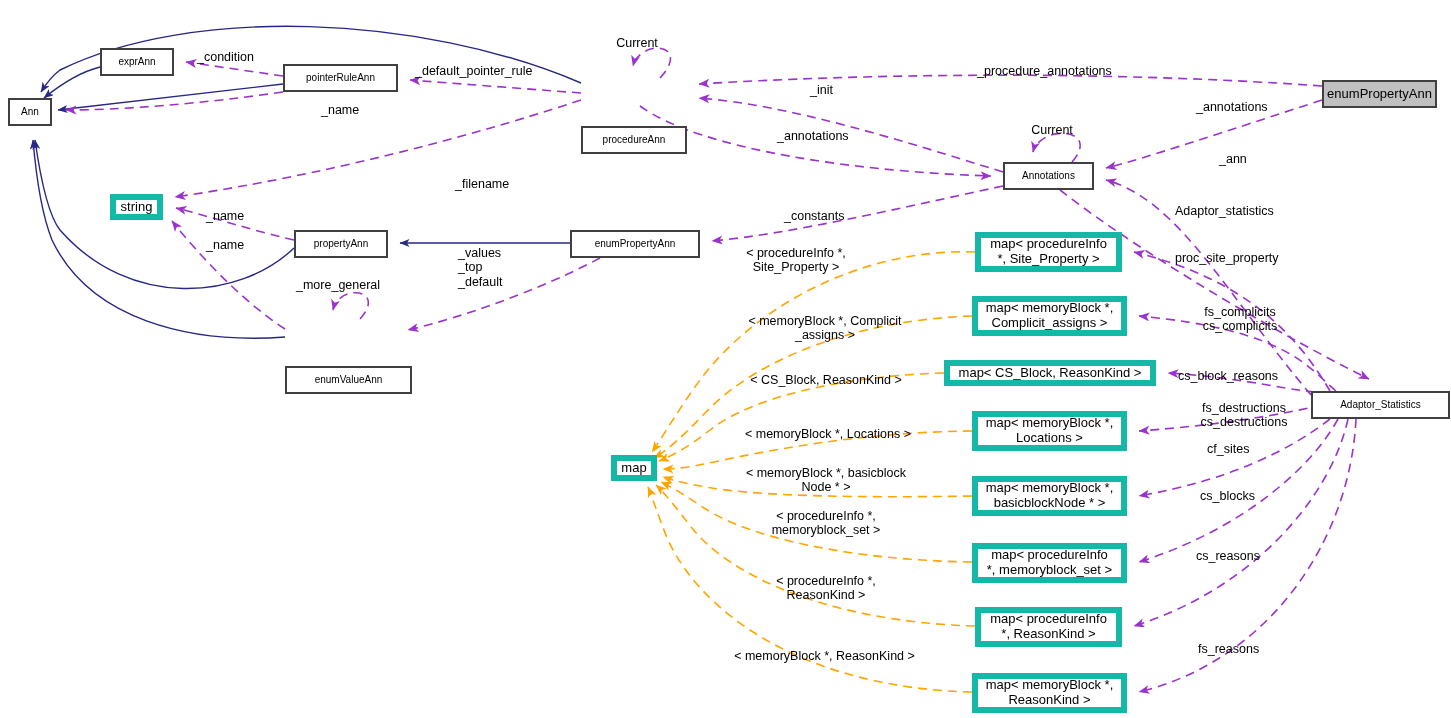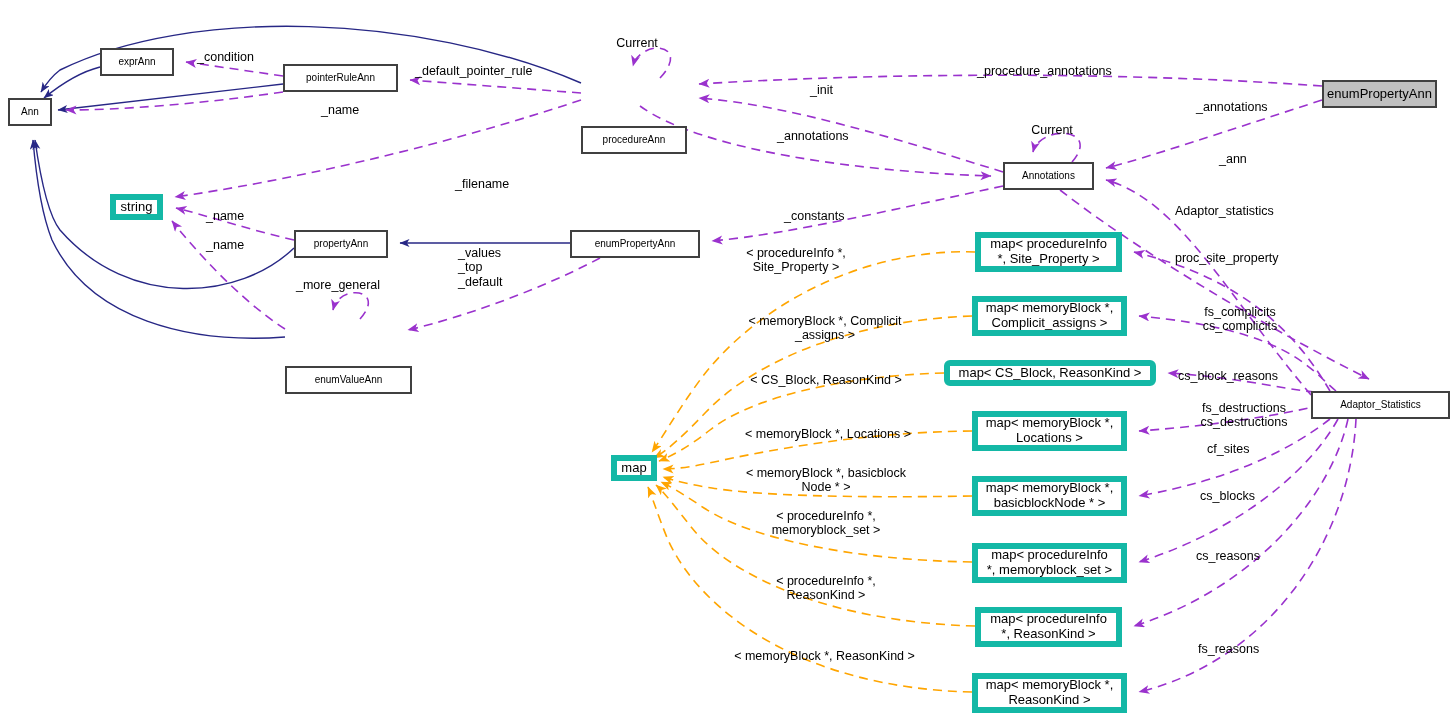--- a/index.html
+++ b/index.html
@@ -167,21 +167,21 @@
       <div class="node cls" style="left: 1003px; top: 162px; width: 91px; height: 28px;">Annotations</div>
       <div class="node ext" style="left: 110px; top: 194px; width: 53px; height: 26px;">string</div>
       <div class="node cls" style="left: 294px; top: 230px; width: 94px; height: 28px;">propertyAnn</div>
       <div class="node cls" style="left: 570px; top: 230px; width: 130px; height: 28px;">enumPropertyAnn</div>
       <div class="node cls" style="left: 285px; top: 319px; width: 127px; height: 28px; margin-top: 47px;">enumValueAnn</div>
       <div class="node ext" style="left: 611px; top: 455px; width: 46px; height: 26px;">map</div>
       <div class="node ext" style="left: 975px; top: 232px; width: 147px; height: 40px;">map&lt; procedureInfo
 *, Site_Property &gt;</div>
       <div class="node ext" style="left: 972px; top: 296px; width: 155px; height: 40px;">map&lt; memoryBlock *,
 Complicit_assigns &gt;</div>
-      <div class="node ext" style="left: 944px; top: 360px; width: 212px; height: 26px; border-radius: 6px;">map&lt; CS_Block, ReasonKind &gt;</div>
+      <div class="node ext" style="left: 944px; top: 360px; width: 212px; height: 26px;">map&lt; CS_Block, ReasonKind &gt;</div>
       <div class="node ext" style="left: 972px; top: 411px; width: 155px; height: 40px;">map&lt; memoryBlock *,
 Locations &gt;</div>
       <div class="node ext" style="left: 972px; top: 476px; width: 155px; height: 40px;">map&lt; memoryBlock *,
 basicblockNode * &gt;</div>
       <div class="node ext" style="left: 972px; top: 543px; width: 155px; height: 40px;">map&lt; procedureInfo
 *, memoryblock_set &gt;</div>
       <div class="node ext" style="left: 975px; top: 607px; width: 147px; height: 40px;">map&lt; procedureInfo
 *, ReasonKind &gt;</div>
       <div class="node ext" style="left: 972px; top: 673px; width: 155px; height: 40px;">map&lt; memoryBlock *,
 ReasonKind &gt;</div>

